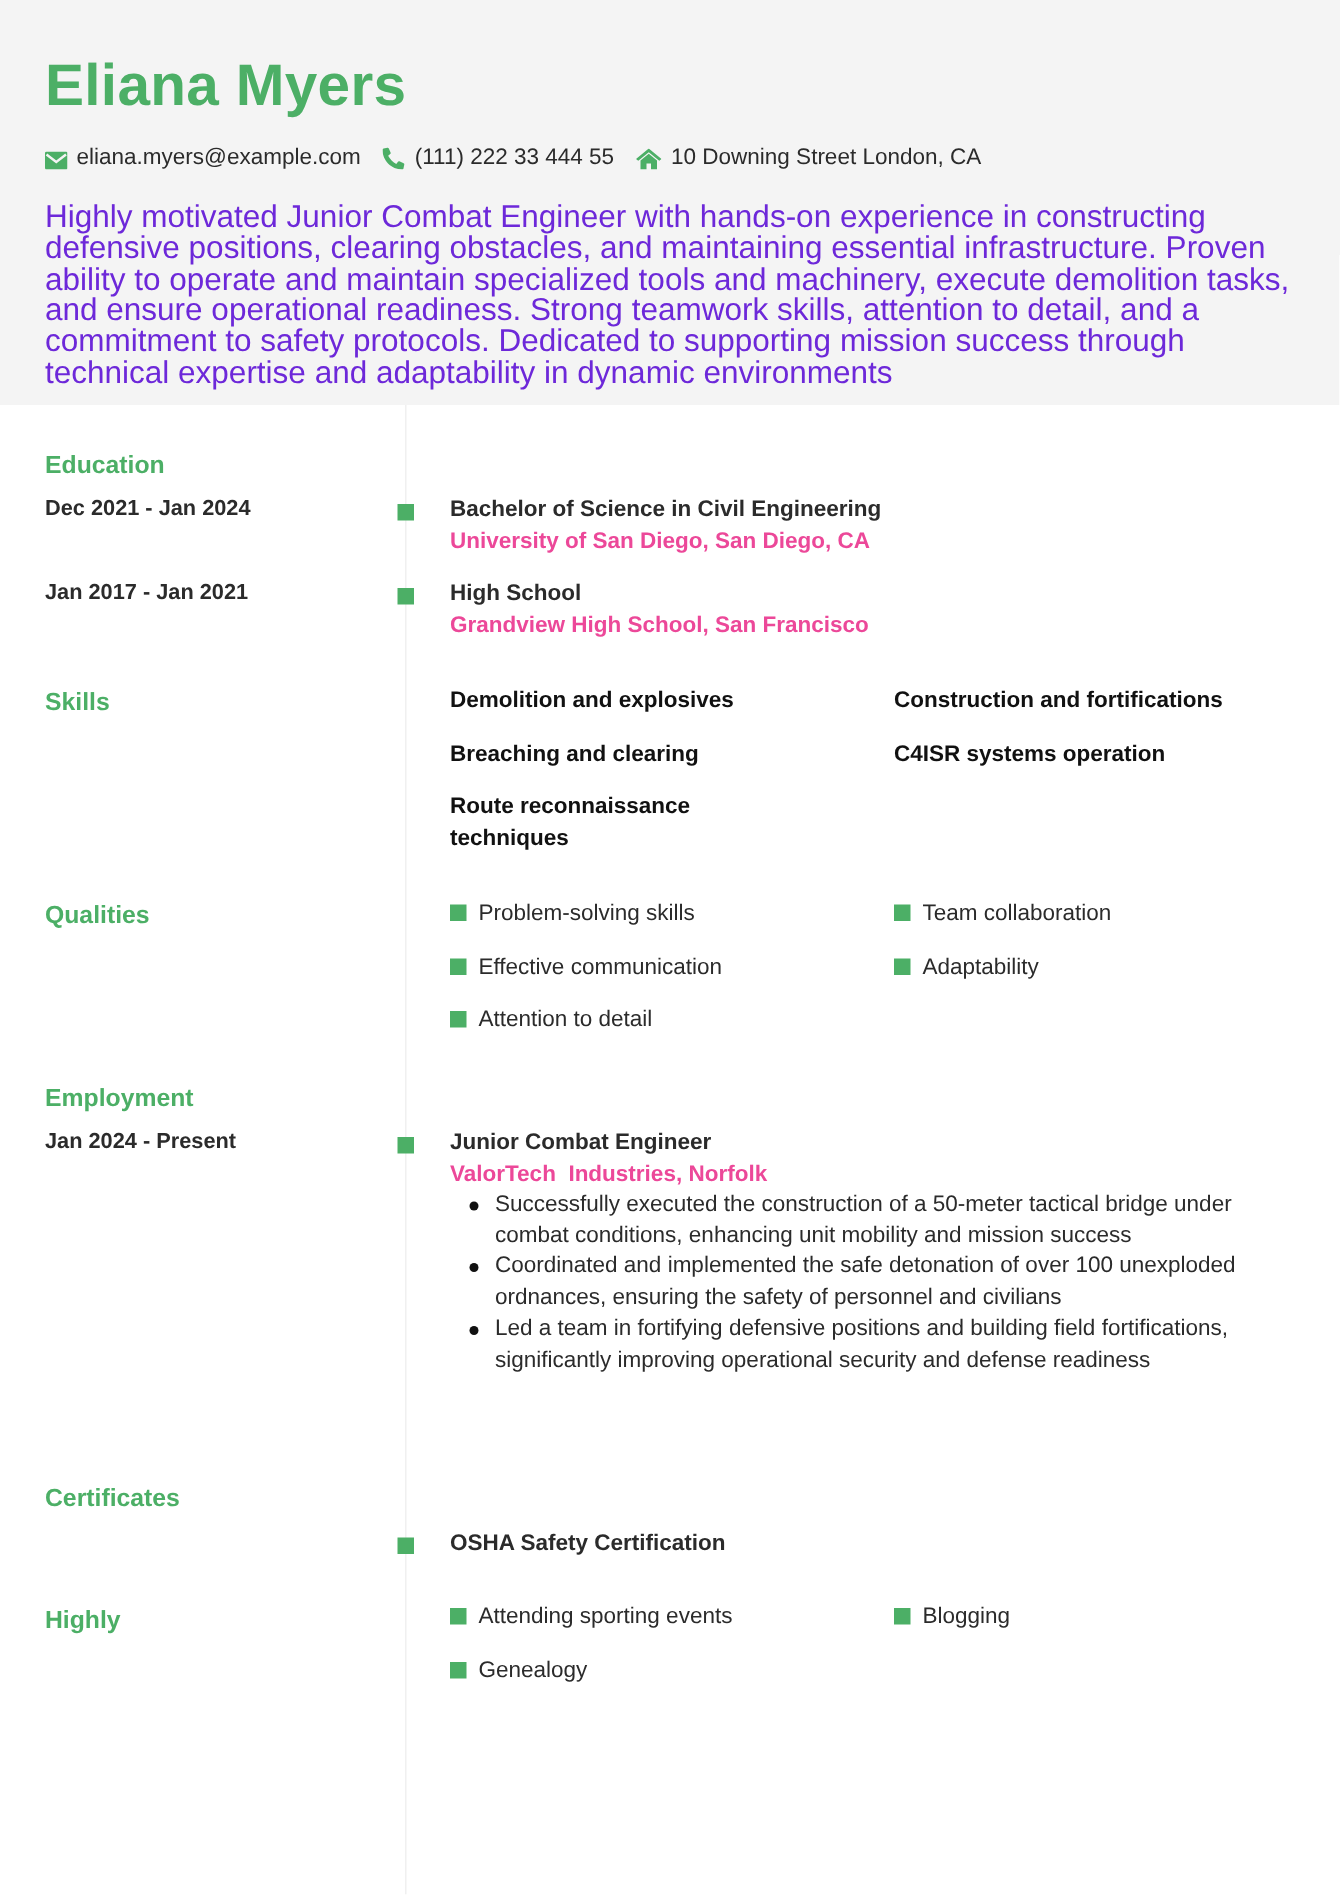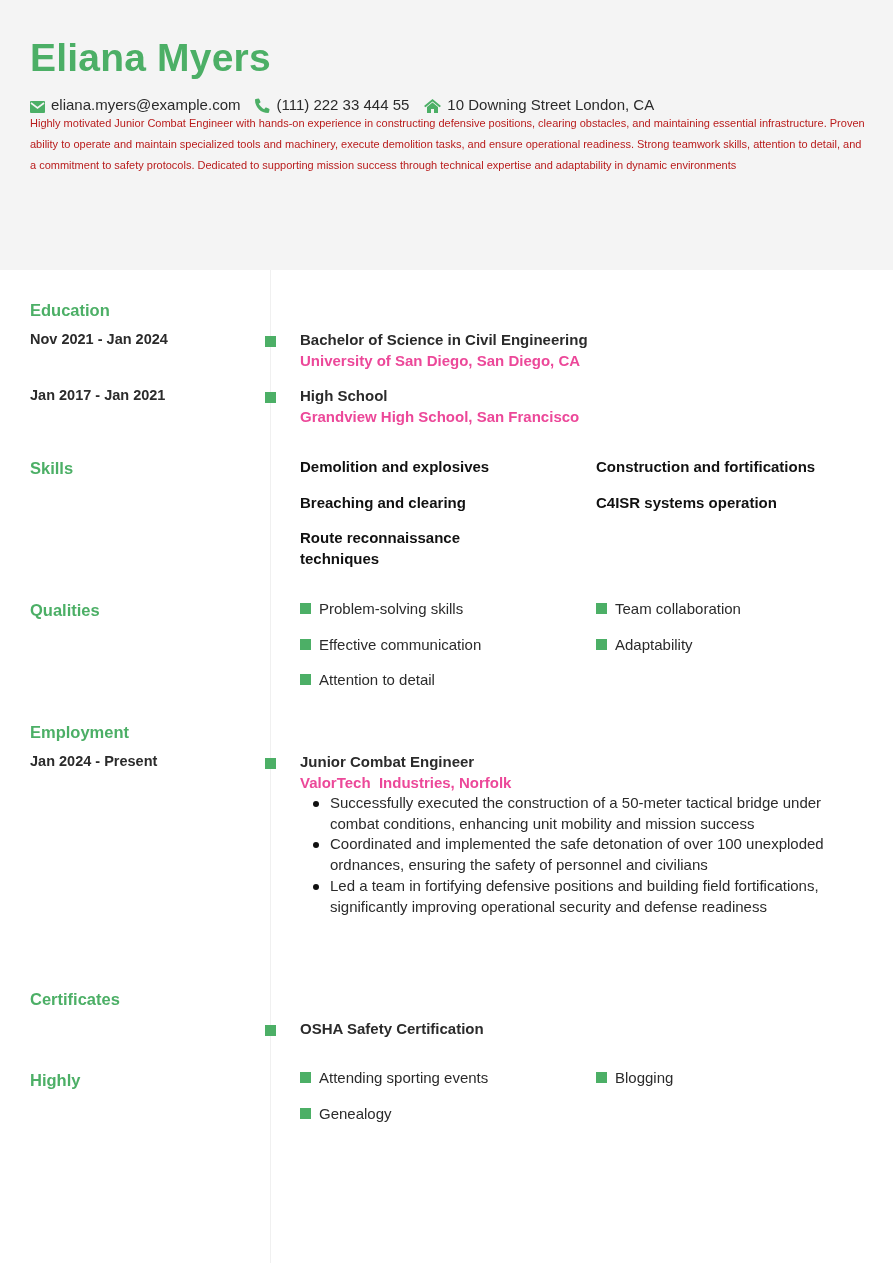--- a/index.html
+++ b/index.html
@@ -3,21 +3,21 @@
 <meta charset="utf-8">
 <style>
   * { box-sizing: border-box; margin: 0; padding: 0; }
   html, body { width: 893px; height: 1263px; background: #ffffff; overflow: hidden; }
   body { font-family: "Liberation Sans", "DejaVu Sans", sans-serif; color: #2b2b2b; position: relative; }
   .header { background: #f4f4f4; height: 270px; padding: 30px 48px 0 30px; }
   .name { font-size: 39px; font-weight: bold; color: #4caf66; letter-spacing: 0.2px; line-height: 50px; margin-top: 3px; }
   .contacts { display: flex; align-items: center; margin-top: 13px; font-size: 15px; color: #2b2b2b; }
   .contact { display: flex; align-items: flex-end; margin-right: 15px; }
   .contact svg { margin-right: 6px; }
-  .summary { font-size: 11px; line-height: 20.8px; color: #b91c1c; width: 840px; }
+  .summary { margin-top: 22px; font-size: 21px; line-height: 20.8px; color: #6d28d9; width: 840px; }
   .divider { position: absolute; left: 270px; top: 270px; width: 1px; height: 993px; background: #f0f0f0; }
   .section-title { position: absolute; left: 30px; font-size: 16.5px; font-weight: bold; color: #4caf66; }
   .date { position: absolute; left: 30px; font-size: 14.5px; font-weight: bold; color: #2b2b2b; }
   .marker { position: absolute; left: 265px; width: 11px; height: 11px; background: #4caf66; }
   .entry-title { position: absolute; left: 300px; font-size: 15px; font-weight: bold; color: #2b2b2b; }
   .entry-sub { position: absolute; left: 300px; font-size: 15px; font-weight: bold; color: #ec4899; }
   .skill { position: absolute; font-size: 15px; font-weight: bold; color: #111; line-height: 20.8px; width: 230px; }
   .bullet-item { position: absolute; display: flex; align-items: center; font-size: 15px; color: #2b2b2b; }
   .bullet-item .sq { width: 11px; height: 11px; background: #4caf66; margin-right: 8px; display: inline-block; }
   .duties { position: absolute; left: 300px; top: 793px; width: 560px; list-style: none; font-size: 15px; line-height: 20.7px; color: #2b2b2b; }
@@ -51,21 +51,21 @@
       <span>10 Downing Street London, CA</span>
     </div>
   </div>
   <p class="summary">Highly motivated Junior Combat Engineer with hands-on experience in constructing defensive positions, clearing obstacles, and maintaining essential infrastructure. Proven ability to operate and maintain specialized tools and machinery, execute demolition tasks, and ensure operational readiness. Strong teamwork skills, attention to detail, and a commitment to safety protocols. Dedicated to supporting mission success through technical expertise and adaptability in dynamic environments</p>
 </div>
 
 <div class="divider"></div>
 
 <div class="section-title" style="top:301px">Education</div>
 
-<div class="date" style="top:331px">Nov 2021 - Jan 2024</div>
+<div class="date" style="top:331px">Dec 2021 - Jan 2024</div>
 <div class="marker" style="top:336px"></div>
 <div class="entry-title" style="top:331px">Bachelor of Science in Civil Engineering</div>
 <div class="entry-sub" style="top:352px">University of San Diego, San Diego, CA</div>
 
 <div class="date" style="top:387px">Jan 2017 - Jan 2021</div>
 <div class="marker" style="top:392px"></div>
 <div class="entry-title" style="top:387px">High School</div>
 <div class="entry-sub" style="top:408px">Grandview High School, San Francisco</div>
 
 <div class="section-title" style="top:459px">Skills</div>

